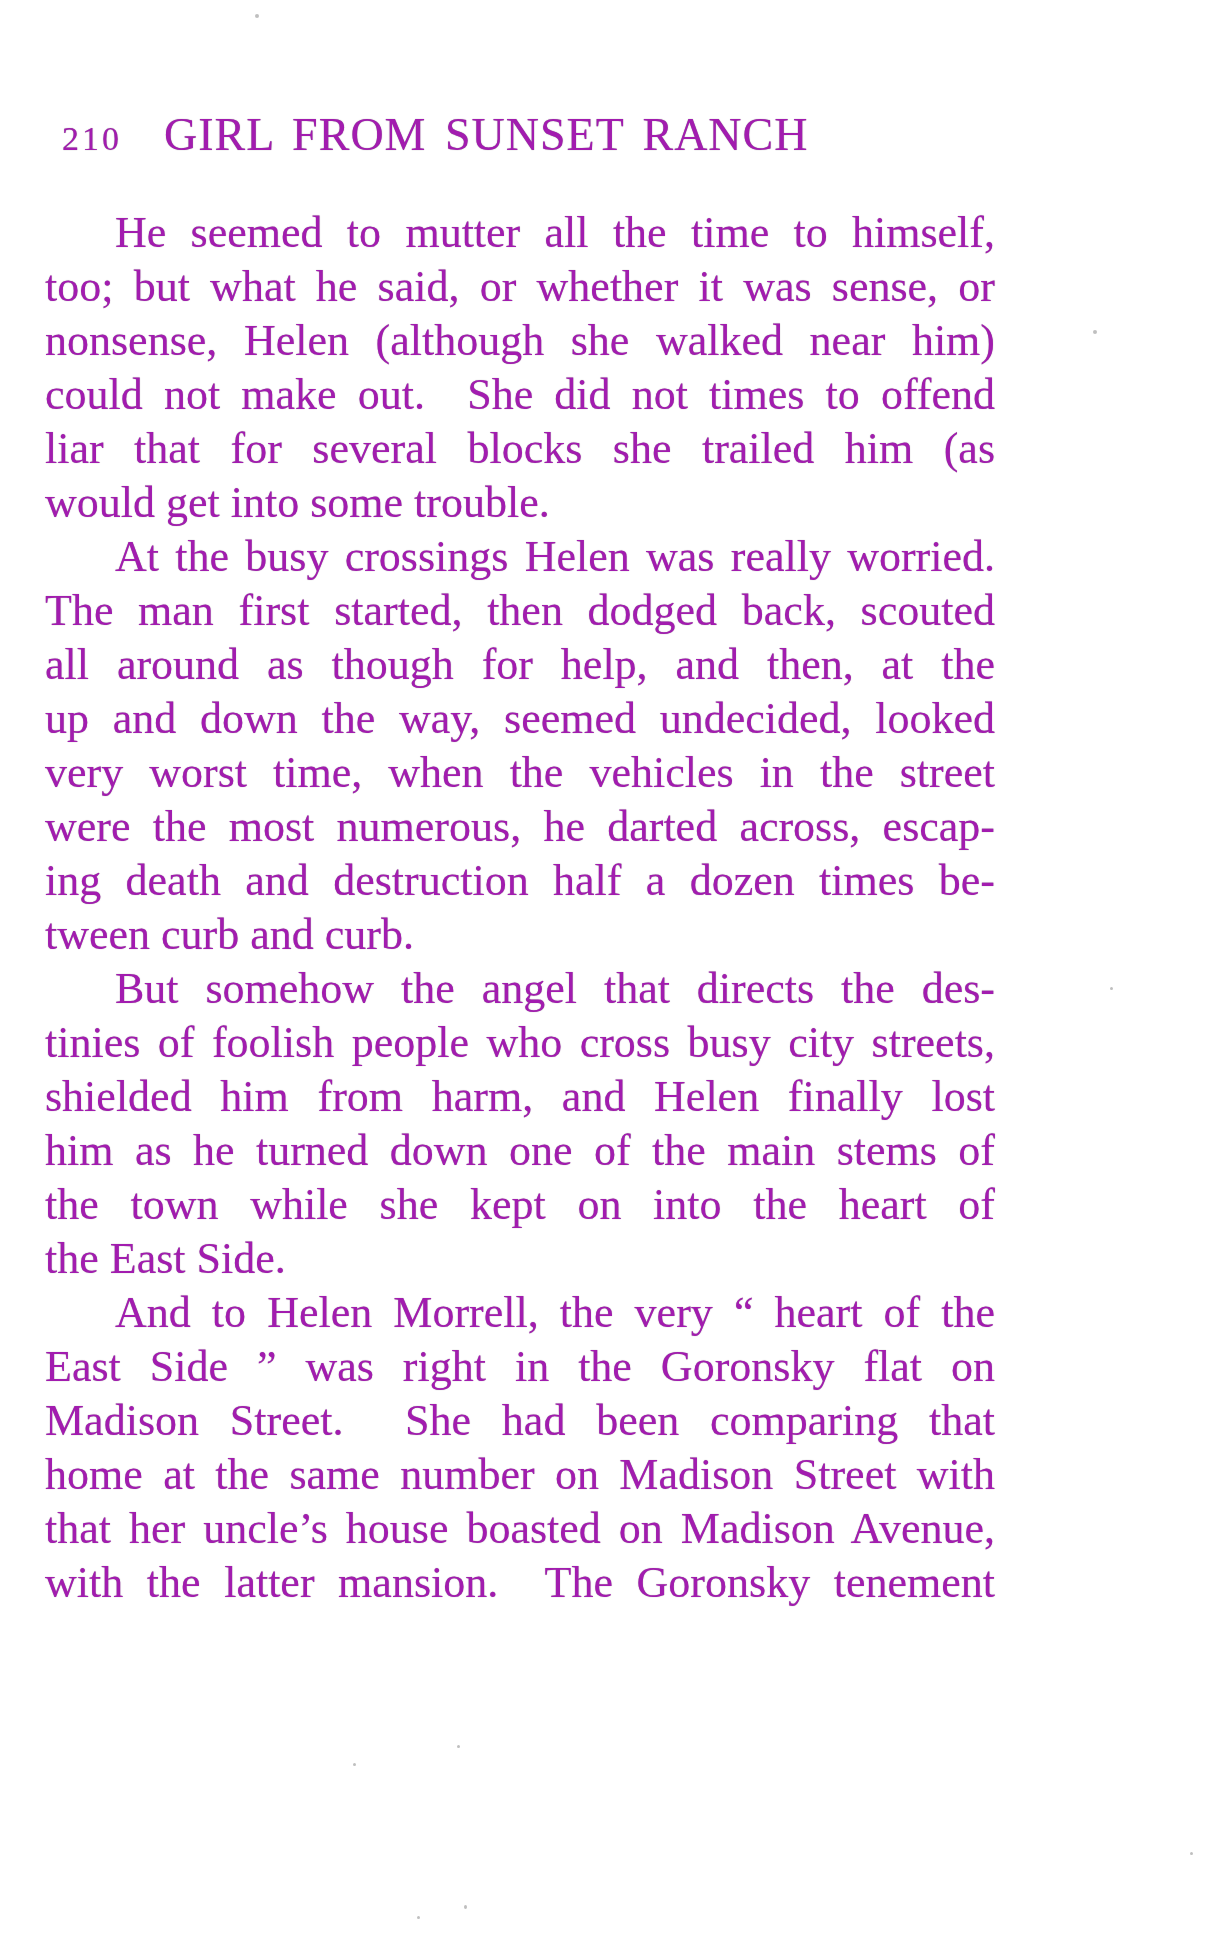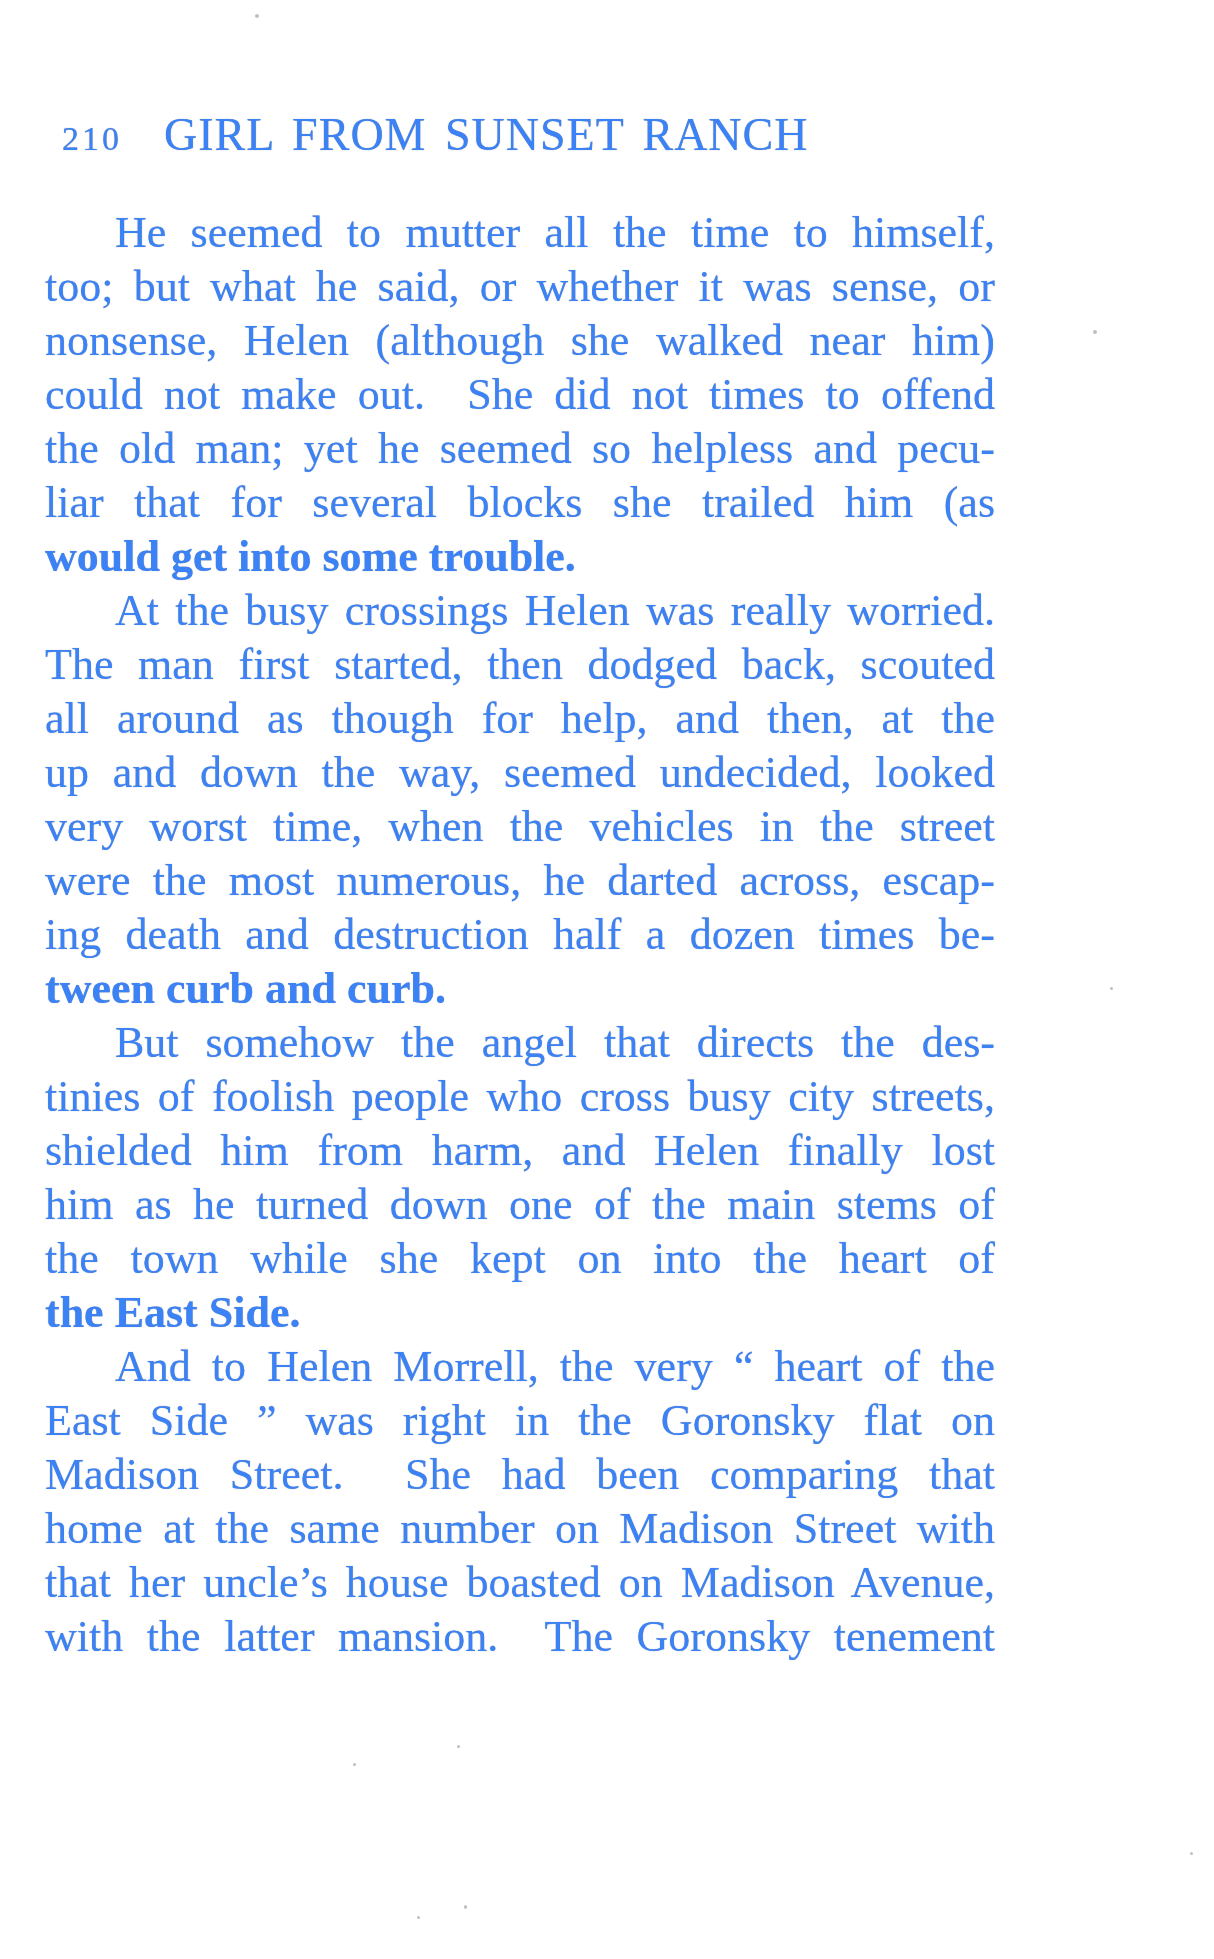--- a/index.html
+++ b/index.html
@@ -7,21 +7,21 @@
     padding: 0;
     background: #ffffff;
   }
   .page {
     position: relative;
     width: 1214px;
     height: 1959px;
     background: #ffffff;
     overflow: hidden;
     font-family: "Liberation Serif", "DejaVu Serif", serif;
-    color: #3b82f6;
+    color: #a21caf;
   }
   .header {
     position: absolute;
     left: 62px;
     top: 108px;
     display: flex;
     align-items: baseline;
     white-space: nowrap;
     text-shadow: 0 0 1px rgba(0,0,0,0.45);
   }
@@ -47,21 +47,20 @@
   .line {
     text-align: justify;
     text-align-last: justify;
     white-space: pre-wrap;
   }
   .line.indent {
     text-indent: 70px;
   }
   .line.para-end {
     text-align-last: left;
-    font-weight: bold;
   }
   .speck {
     position: absolute;
     background: #8a8a8a;
     border-radius: 50%;
     opacity: 0.55;
   }
 </style>
 </head>
 <body>
@@ -73,21 +72,20 @@
     <span class="running-title">GIRL FROM SUNSET RANCH</span>
   </div>
 
   <div class="body-text">
 
     <div class="paragraph">
       <div class="line indent">He seemed to mutter all the time to himself,</div>
       <div class="line">too; but what he said, or whether it was sense, or</div>
       <div class="line">nonsense, Helen (although she walked near him)</div>
       <div class="line">could not make out.  She did not times to offend</div>
-      <div class="line">the old man; yet he seemed so helpless and pecu-</div>
       <div class="line">liar that for several blocks she trailed him (as</div>
       <div class="line para-end">would get into some trouble.</div>
     </div>
 
     <div class="paragraph">
       <div class="line indent">At the busy crossings Helen was really worried.</div>
       <div class="line">The man first started, then dodged back, scouted</div>
       <div class="line">all around as though for help, and then, at the</div>
       <div class="line">up and down the way, seemed undecided, looked</div>
       <div class="line">very worst time, when the vehicles in the street</div>

